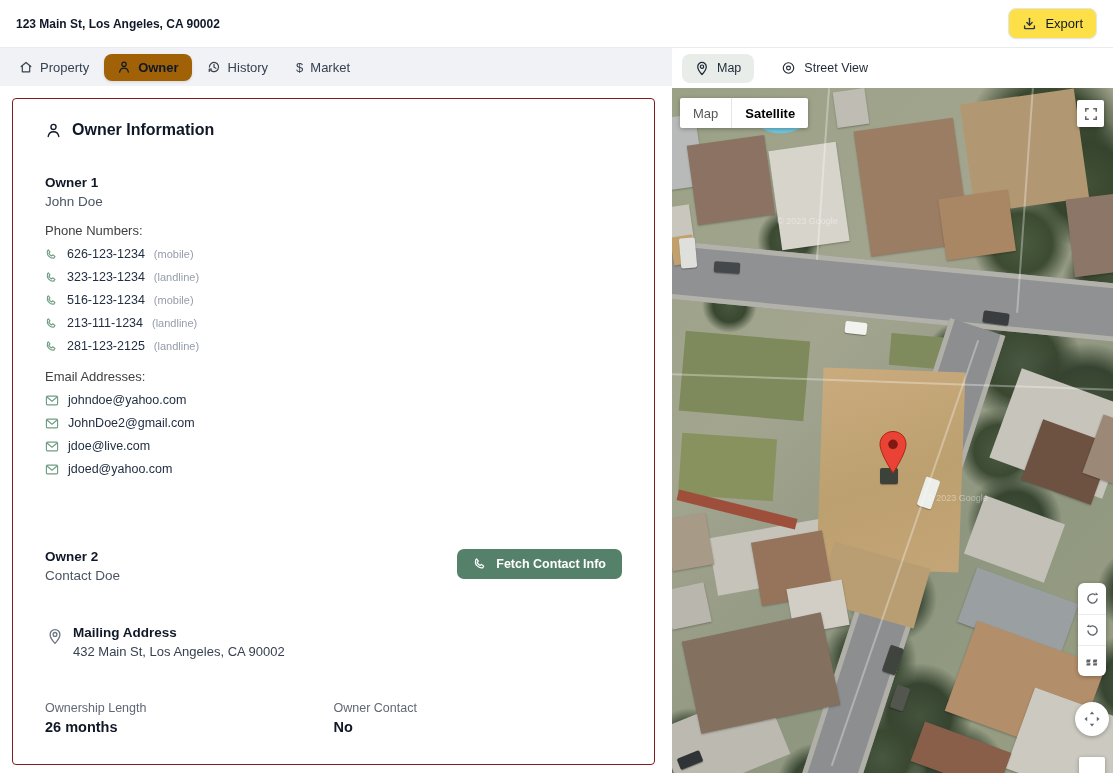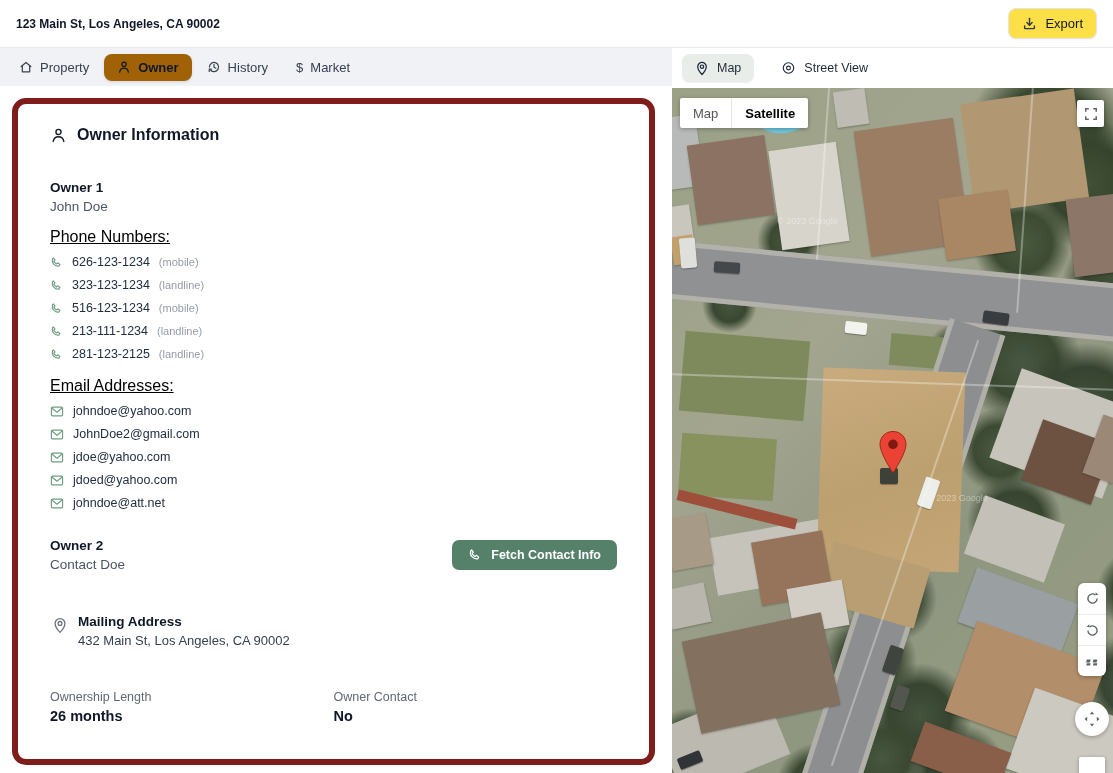--- a/index.html
+++ b/index.html
@@ -20,32 +20,32 @@
   .left { width:672px; display:flex; flex-direction:column; background:#fff; }
   .tabstrip { height:38px; background:#f0f2f5; display:flex; align-items:center; padding:0 6px; gap:2px; flex:none; }
   .tab { display:flex; align-items:center; gap:7px; padding:6px 13px; border-radius:8px;
          font-size:13px; color:#374151; cursor:pointer; }
   .tab svg, .tab .glyph { flex:none; }
   .tab.active { background:#a16207; font-weight:700; color:#101828; box-shadow:0 1px 3px rgba(16,24,40,.12); }
   .glyph { font-size:13px; color:#374151; }
 
   .left-content { flex:1; position:relative; background:#fff; }
   .card { position:absolute; left:12px; right:17px; top:12px; bottom:8px;
-          border:6px solid #7f1d1d; border-radius:14px; background:#fff; padding:22px 32px; }
+          border:1px solid #7f1d1d; border-radius:4px; background:#fff; padding:22px 32px; }
 
   .card-heading { display:flex; align-items:center; gap:10px; font-size:16px; font-weight:700; color:#101828; }
 
   .owner-title { font-size:13.5px; font-weight:700; color:#101828; }
   .owner-name  { font-size:13.5px; color:#4b5563; margin-top:4px; }
-  .sec-label { font-size:16px; color:#000000;text-decoration:underline; }
+  .sec-label { font-size:13px; color:#404040; }
   .contact-row { display:flex; align-items:center; gap:9px; margin-top:9px; }
   .contact-row .num { font-size:12.5px; color:#222f43; }
   .contact-row .typ { font-size:11px; color:#959caa; }
 
-  .owner2-row { display:flex; align-items:center; justify-content:space-between; margin-top:28px; }
+  .owner2-row { display:flex; align-items:flex-start; justify-content:space-between; margin-top:73px; }
   .fetch-btn { display:flex; align-items:center; gap:9px; background:#55816b; color:#fff; border:none;
                border-radius:7px; padding:8px 16px; font-size:12.5px; font-weight:700; cursor:pointer; }
 
   .mailing { display:flex; gap:10px; margin-top:42px; padding-left:2px; }
   .mailing-label { font-size:13.5px; font-weight:700; color:#101828; }
   .mailing-addr { font-size:13px; color:#374151; margin-top:4px; }
 
   .stats { display:flex; margin-top:42px; }
   .stat { width:308px; }
   .stat-label { font-size:12.5px; color:#5f6875; }
@@ -232,39 +232,30 @@
           </span>
           <span class="num">JohnDoe2@gmail.com</span>
         </div>
         <div class="contact-row">
           <span style="display:flex;">
             <svg width="14" height="13" viewBox="0 0 16 14" fill="none" stroke="#6f9e83" stroke-width="1.3" stroke-linejoin="round">
                 <rect x="1.6" y="2" width="12.8" height="10" rx="1.2"></rect>
                 <path d="M2.2 3l5.8 4.8L13.8 3"></path>
               </svg>
           </span>
-          <span class="num">jdoe@yahoo.com</span>
+          <span class="num">jdoe@live.com</span>
         </div>
         <div class="contact-row">
           <span style="display:flex;">
             <svg width="14" height="13" viewBox="0 0 16 14" fill="none" stroke="#6f9e83" stroke-width="1.3" stroke-linejoin="round">
                 <rect x="1.6" y="2" width="12.8" height="10" rx="1.2"></rect>
                 <path d="M2.2 3l5.8 4.8L13.8 3"></path>
               </svg>
           </span>
           <span class="num">jdoed@yahoo.com</span>
-        </div>
-        <div class="contact-row">
-          <span style="display:flex;">
-            <svg width="14" height="13" viewBox="0 0 16 14" fill="none" stroke="#6f9e83" stroke-width="1.3" stroke-linejoin="round">
-                <rect x="1.6" y="2" width="12.8" height="10" rx="1.2"></rect>
-                <path d="M2.2 3l5.8 4.8L13.8 3"></path>
-              </svg>
-          </span>
-          <span class="num">johndoe@att.net</span>
         </div>
 
         <div class="owner2-row">
           <div>
             <div class="owner-title">Owner 2</div>
             <div class="owner-name">Contact Doe</div>
           </div>
           <button class="fetch-btn">
             <span style="display:flex;">
               <svg width="14" height="14" viewBox="0 0 16 16" fill="none" stroke="#ffffff" stroke-width="1.4" stroke-linecap="round" stroke-linejoin="round">

